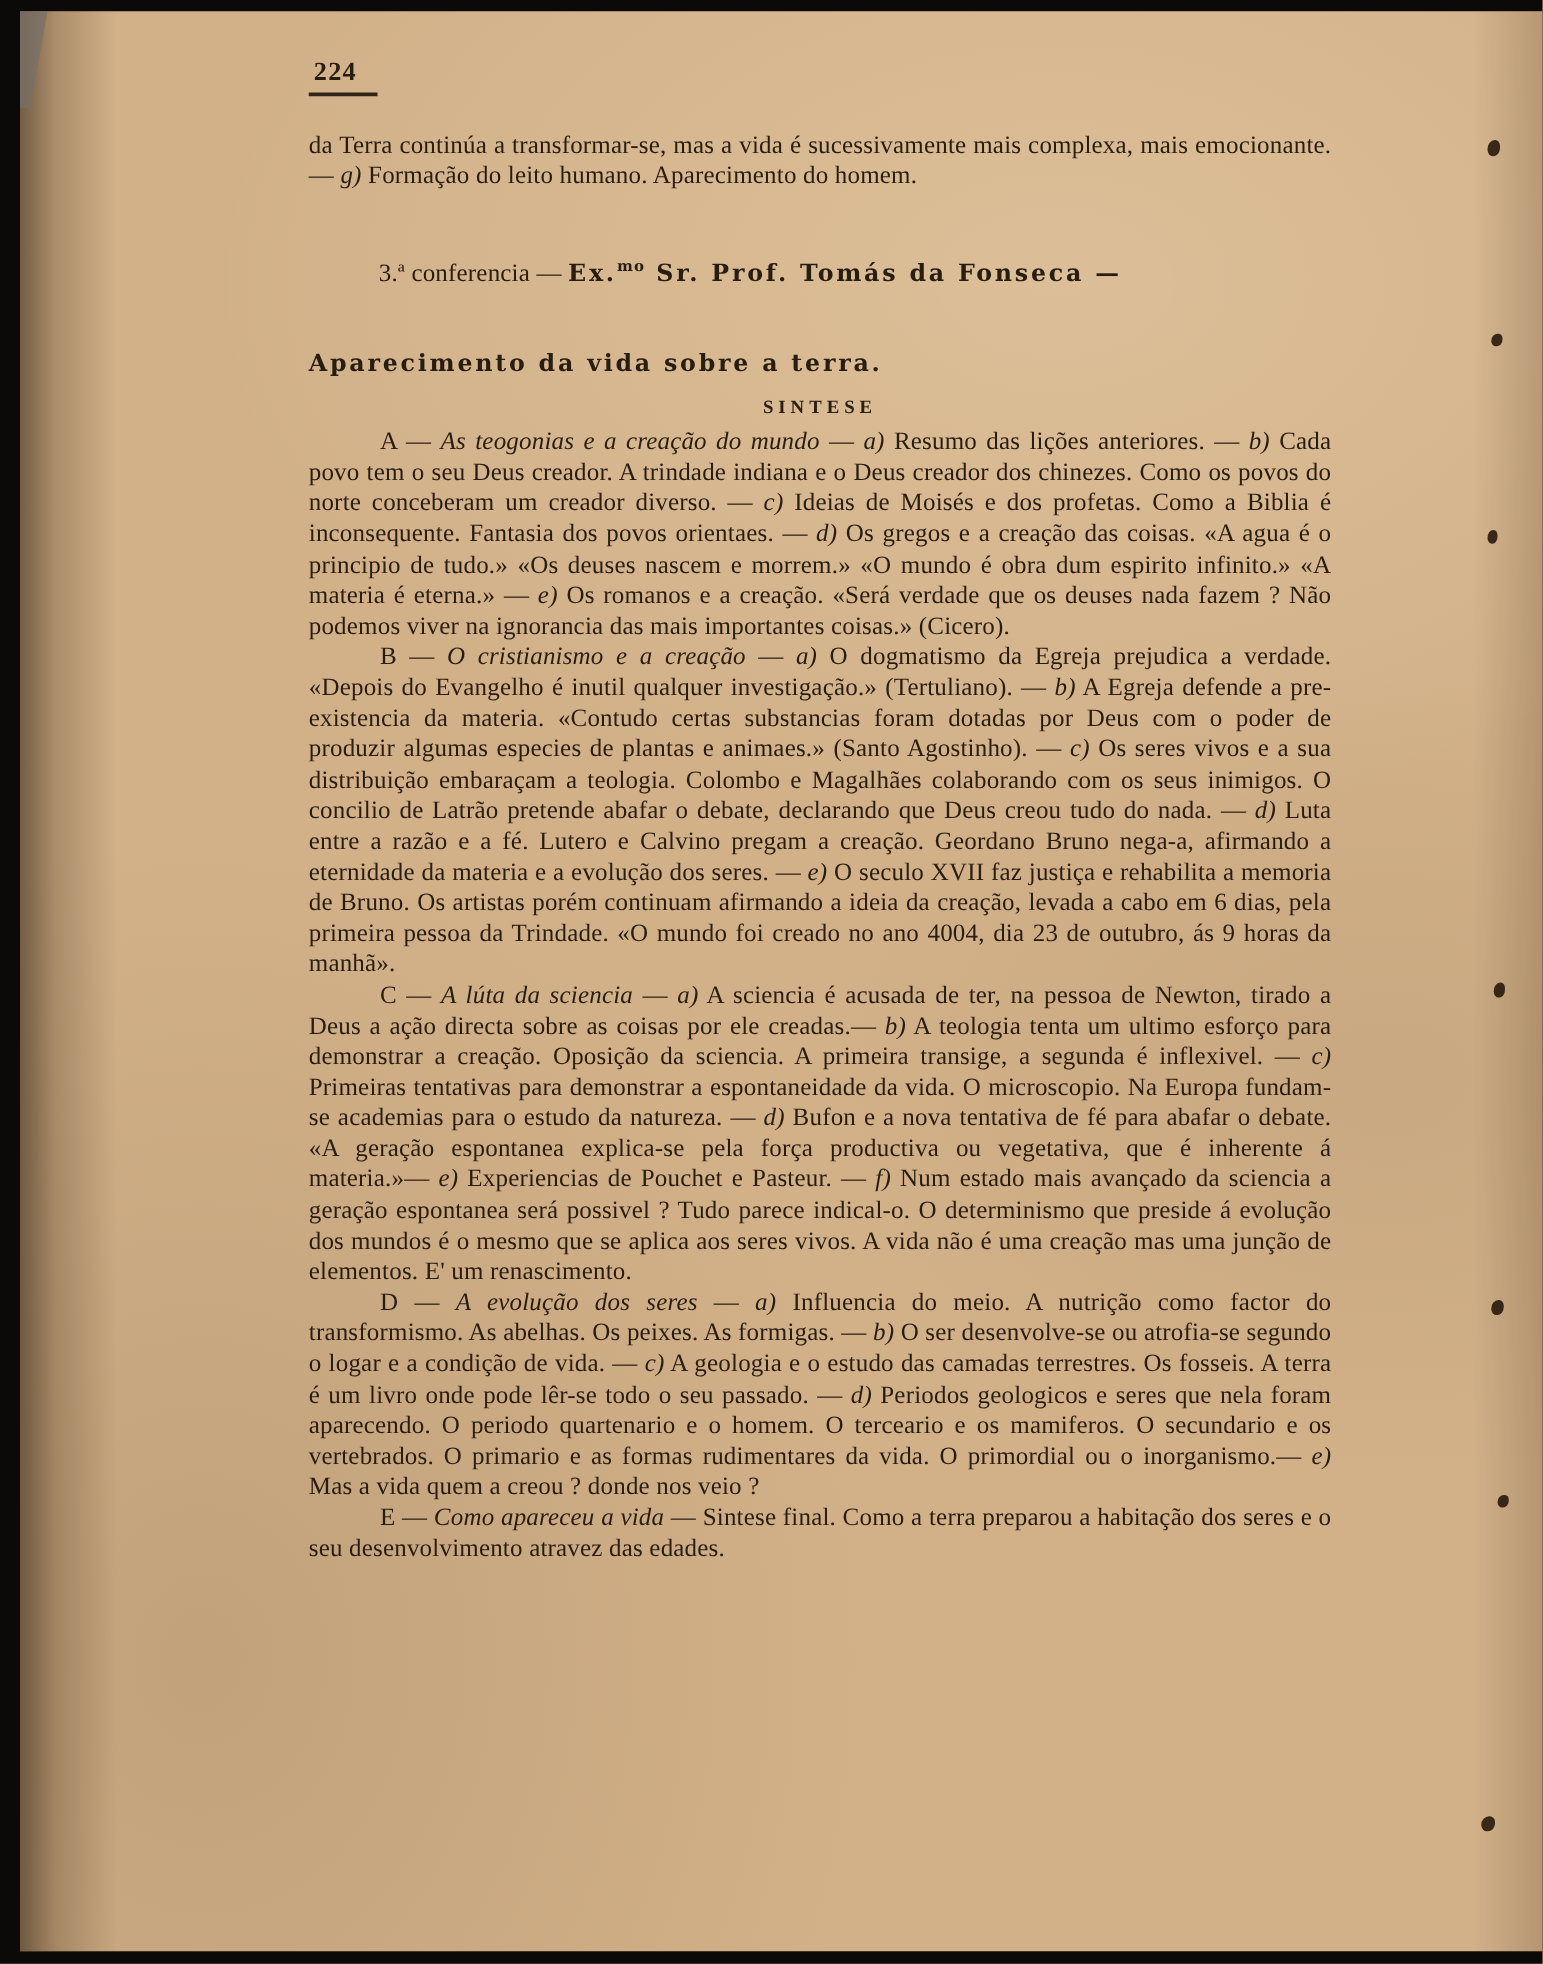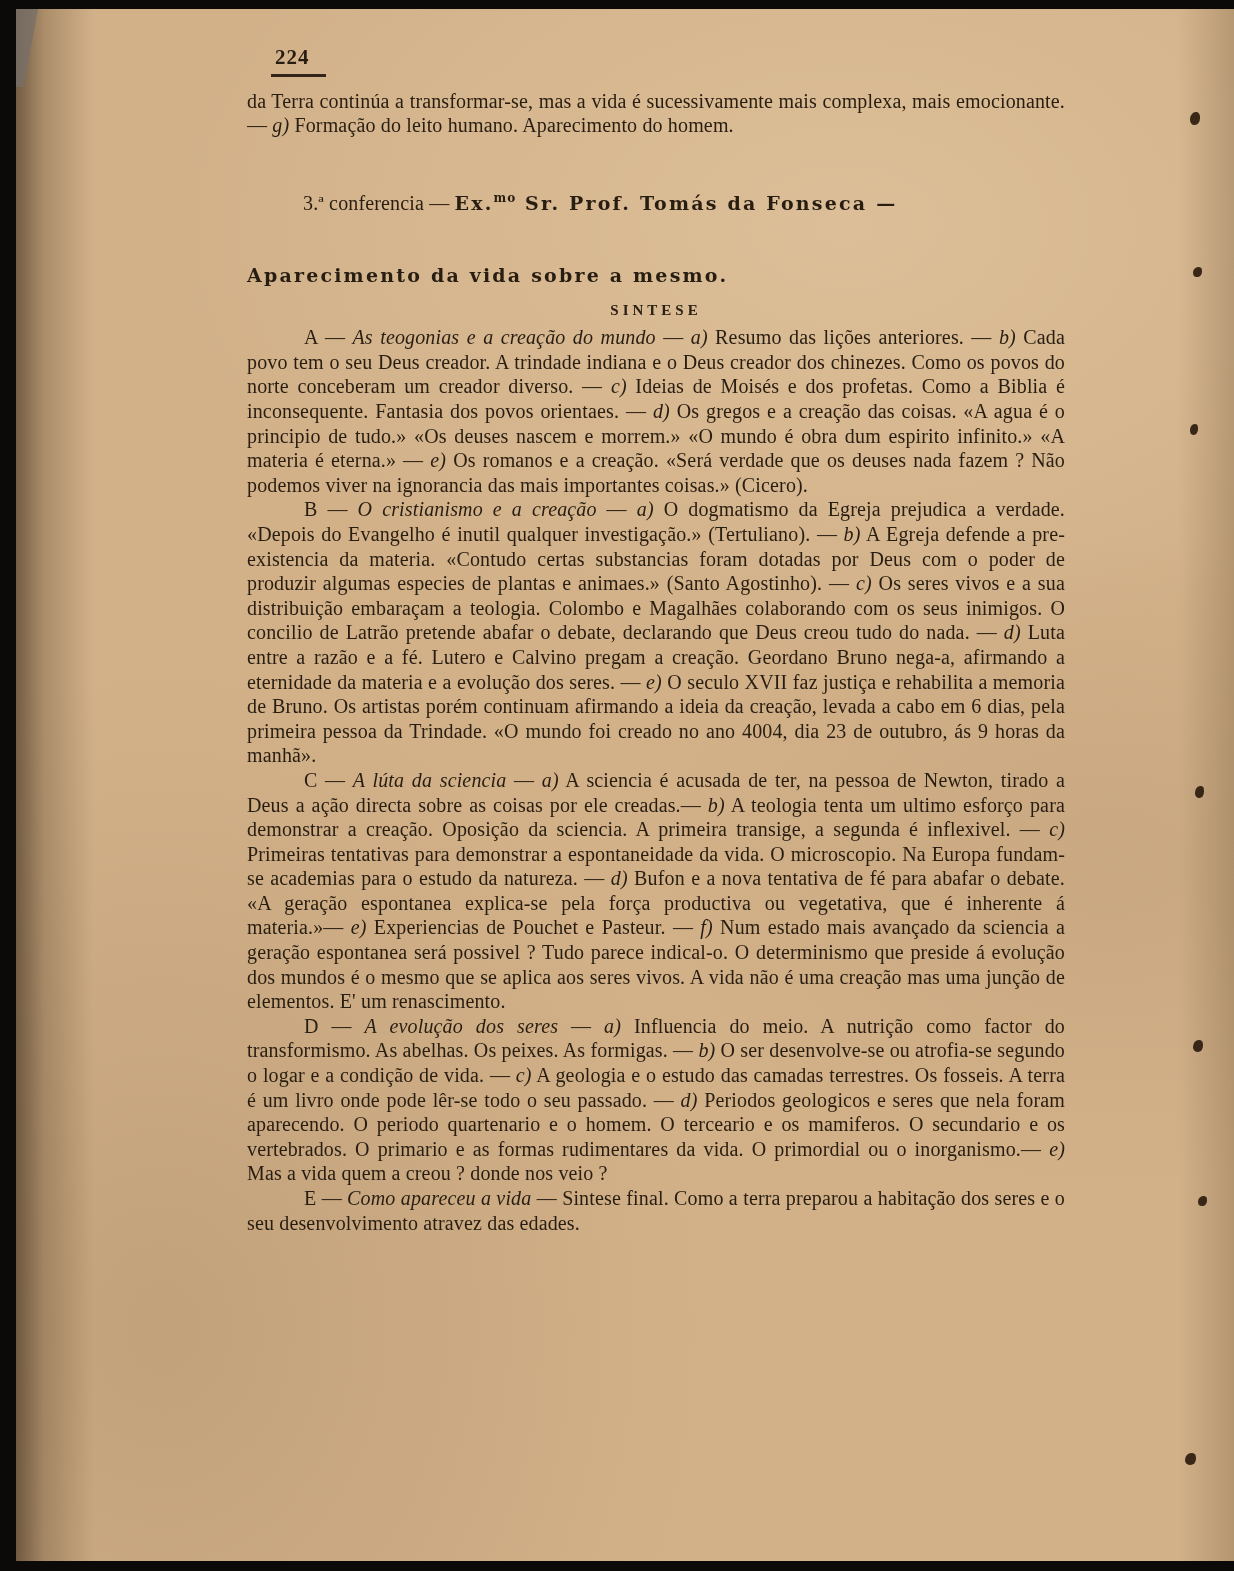--- a/index.html
+++ b/index.html
@@ -31,24 +31,24 @@
   .speck{position:absolute;background:#241408;opacity:.88;border-radius:62% 40% 55% 45%;}
 
   .content{
     position:absolute;left:231px;top:36px;width:818px;
     color:#281d11;font-size:20px;line-height:24.6px;text-align:justify;
     letter-spacing:0.15px;
   }
   .page-number{
     display:inline-block;font-weight:bold;font-size:21px;letter-spacing:1px;
     padding:0 16px 4px 4px;border-bottom:3px solid #33261733;
-    border-bottom-color:#322416;margin-left:24px;
+    border-bottom-color:#322416;margin-left:0;
   }
   .body-par{margin:0;}
-  .intro{margin-top:12px;}
+  .intro{margin-top:27px;}
   .indent{text-indent:57px;}
 
   .conf-heading{margin:27px 0 8px;font-weight:normal;font-size:20px;text-align:left;}
   .h-line{display:block;margin-top:48px;}
   .h-line-1{padding-left:56px;}
   .seg-p{}
   .seg-i{font-style:italic;}
   .seg-b{font-weight:bold;font-family:"DejaVu Serif","Liberation Serif",serif;font-size:19px;letter-spacing:2.2px;}
   .seg-bs{font-weight:bold;font-family:"DejaVu Serif","Liberation Serif",serif;font-size:12px;letter-spacing:1px;vertical-align:super;}
 
@@ -67,21 +67,21 @@
 
   <div class="content">
     <div>
       <span class="page-number">224</span>
     </div>
 
     <p class="body-par intro"><span class="seg-p">da Terra continúa a transformar-se, mas a vida é sucessivamente mais complexa, mais emocionante. — </span><span class="seg-i">g)</span><span class="seg-p"> Formação do leito humano. Aparecimento do homem.</span></p>
 
     <div class="conf-heading">
       <span class="h-line h-line-1"><span class="seg-p">3.ª conferencia — </span><span class="seg-b">Ex.</span><span class="seg-bs">mo</span><span class="seg-b"> Sr. Prof. Tomás da Fonseca —</span></span>
-      <span class="h-line"><span class="seg-b">Aparecimento da vida sobre a mesmo.</span></span>
+      <span class="h-line"><span class="seg-b">Aparecimento da vida sobre a terra.</span></span>
     </div>
 
     <div class="sintese">SINTESE</div>
 
     <div>
         <p class="body-par indent"><span class="seg-p">A — </span><span class="seg-i">As teogonias e a creação do mundo</span><span class="seg-p"> — </span><span class="seg-i">a)</span><span class="seg-p"> Resumo das lições anteriores. — </span><span class="seg-i">b)</span><span class="seg-p"> Cada povo tem o seu Deus creador. A trindade indiana e o Deus creador dos chinezes. Como os povos do norte conceberam um creador diverso. — </span><span class="seg-i">c)</span><span class="seg-p"> Ideias de Moisés e dos profetas. Como a Biblia é inconsequente. Fantasia dos povos orientaes. — </span><span class="seg-i">d)</span><span class="seg-p"> Os gregos e a creação das coisas. «A agua é o principio de tudo.» «Os deuses nascem e morrem.» «O mundo é obra dum espirito infinito.» «A materia é eterna.» — </span><span class="seg-i">e)</span><span class="seg-p"> Os romanos e a creação. «Será verdade que os deuses nada fazem ? Não podemos viver na ignorancia das mais importantes coisas.» (Cicero).</span></p>
         <p class="body-par indent"><span class="seg-p">B — </span><span class="seg-i">O cristianismo e a creação</span><span class="seg-p"> — </span><span class="seg-i">a)</span><span class="seg-p"> O dogmatismo da Egreja prejudica a verdade. «Depois do Evangelho é inutil qualquer investigação.» (Tertuliano). — </span><span class="seg-i">b)</span><span class="seg-p"> A Egreja defende a pre-existencia da materia. «Contudo certas substancias foram dotadas por Deus com o poder de produzir algumas especies de plantas e animaes.» (Santo Agostinho). — </span><span class="seg-i">c)</span><span class="seg-p"> Os seres vivos e a sua distribuição embaraçam a teologia. Colombo e Magalhães colaborando com os seus inimigos. O concilio de Latrão pretende abafar o debate, declarando que Deus creou tudo do nada. — </span><span class="seg-i">d)</span><span class="seg-p"> Luta entre a razão e a fé. Lutero e Calvino pregam a creação. Geordano Bruno nega-a, afirmando a eternidade da materia e a evolução dos seres. — </span><span class="seg-i">e)</span><span class="seg-p"> O seculo XVII faz justiça e rehabilita a memoria de Bruno. Os artistas porém continuam afirmando a ideia da creação, levada a cabo em 6 dias, pela primeira pessoa da Trindade. «O mundo foi creado no ano 4004, dia 23 de outubro, ás 9 horas da manhã».</span></p>
         <p class="body-par indent"><span class="seg-p">C — </span><span class="seg-i">A lúta da sciencia</span><span class="seg-p"> — </span><span class="seg-i">a)</span><span class="seg-p"> A sciencia é acusada de ter, na pessoa de Newton, tirado a Deus a ação directa sobre as coisas por ele creadas.— </span><span class="seg-i">b)</span><span class="seg-p"> A teologia tenta um ultimo esforço para demonstrar a creação. Oposição da sciencia. A primeira transige, a segunda é inflexivel. — </span><span class="seg-i">c)</span><span class="seg-p"> Primeiras tentativas para demonstrar a espontaneidade da vida. O microscopio. Na Europa fundam-se academias para o estudo da natureza. — </span><span class="seg-i">d)</span><span class="seg-p"> Bufon e a nova tentativa de fé para abafar o debate. «A geração espontanea explica-se pela força productiva ou vegetativa, que é inherente á materia.»— </span><span class="seg-i">e)</span><span class="seg-p"> Experiencias de Pouchet e Pasteur. — </span><span class="seg-i">f)</span><span class="seg-p"> Num estado mais avançado da sciencia a geração espontanea será possivel ? Tudo parece indical-o. O determinismo que preside á evolução dos mundos é o mesmo que se aplica aos seres vivos. A vida não é uma creação mas uma junção de elementos. E' um renascimento.</span></p>
         <p class="body-par indent"><span class="seg-p">D — </span><span class="seg-i">A evolução dos seres</span><span class="seg-p"> — </span><span class="seg-i">a)</span><span class="seg-p"> Influencia do meio. A nutrição como factor do transformismo. As abelhas. Os peixes. As formigas. — </span><span class="seg-i">b)</span><span class="seg-p"> O ser desenvolve-se ou atrofia-se segundo o logar e a condição de vida. — </span><span class="seg-i">c)</span><span class="seg-p"> A geologia e o estudo das camadas terrestres. Os fosseis. A terra é um livro onde pode lêr-se todo o seu passado. — </span><span class="seg-i">d)</span><span class="seg-p"> Periodos geologicos e seres que nela foram aparecendo. O periodo quartenario e o homem. O terceario e os mamiferos. O secundario e os vertebrados. O primario e as formas rudimentares da vida. O primordial ou o inorganismo.— </span><span class="seg-i">e)</span><span class="seg-p"> Mas a vida quem a creou ? donde nos veio ?</span></p>
         <p class="body-par indent"><span class="seg-p">E — </span><span class="seg-i">Como apareceu a vida</span><span class="seg-p"> — Sintese final. Como a terra preparou a habitação dos seres e o seu desenvolvimento atravez das edades.</span></p>

